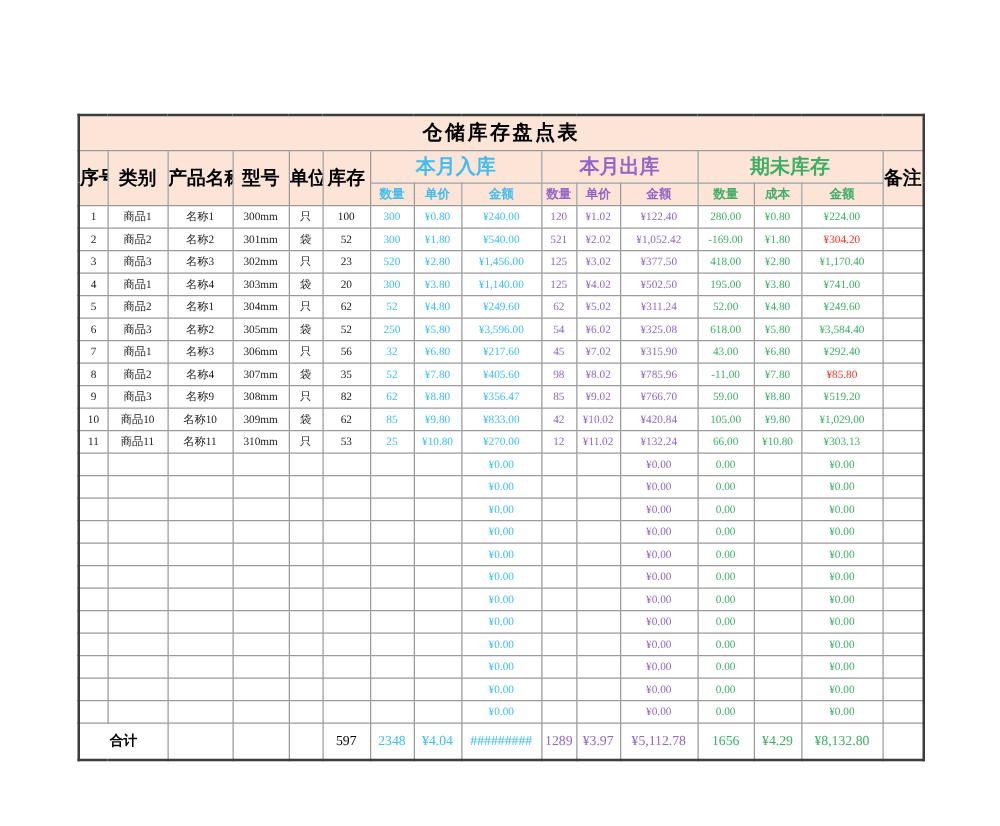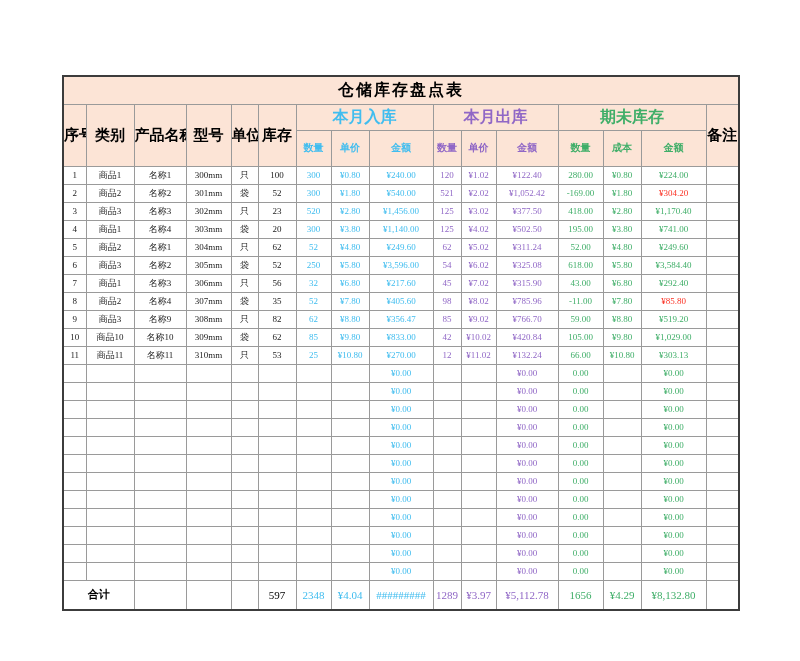--- a/index.html
+++ b/index.html
@@ -2,33 +2,33 @@
 <html style="--peach: #fce4d6; --blue: #41bdef; --purple: #9067c6; --green: #3fae68; --red: #fb3224;"><head>
 <meta charset="utf-8">
 <style>
   :root{
     --peach:#fce4d6; --blue:#41bdef; --purple:#9067c6; --green:#3fae68;
     --red:#fb3224; --grid:#9a9a9a; --outer:#3c3c3c; --ink:#1c1c1c;
   }
   *{box-sizing:border-box; margin:0; padding:0;}
   html,body{width:800px; height:661px; background:#ffffff; overflow:hidden;}
   body{font-family:"Liberation Serif","DejaVu Serif",serif; color:var(--ink);}
-  .sheet{position:absolute; left:62px; top:75px; width:676px;}
+  .sheet{position:absolute; left:62px; top:91px; width:676px;}
   table{border-collapse:collapse; table-layout:fixed; width:676px;}
   td,th{border:1px solid var(--grid); text-align:center; vertical-align:middle;
         overflow:hidden; white-space:nowrap; font-weight:normal;}
   table{border:2px solid var(--outer);}
   
   col.w1{width:23px}  col.w2{width:48px}  col.w3{width:52px}  col.w4{width:45px}
   col.w5{width:27px}  col.w6{width:38px}  col.w7{width:35px}  col.w8{width:38px}
   col.w9{width:64px}  col.w10{width:28px} col.w11{width:35px} col.w12{width:62px}
   col.w13{width:45px} col.w14{width:38px} col.w15{width:65px} col.w16{width:33px}
   
   tr.title-row{height:28px;}
-  tr.head1{height:26px;} tr.head2{height:36px;}
+  tr.head1{height:26px;} tr.head2{height:18px;}
   tr.data-row{height:18px;} tr.total-row{height:30px;}
   .title-cell{background:var(--peach); font-size:16px; font-weight:bold;
               letter-spacing:2px; color:#000;}
   .hd{background:var(--peach); font-weight:bold; font-size:15px; color:#000;}
   .grp{font-size:16px;}
   .sub{font-size:10px;}
   .c-blue{color:var(--blue);}
   .c-purple{color:var(--purple);text-align:center;}
   .c-green{color:var(--green);}
   .c-red{color:var(--red);}

